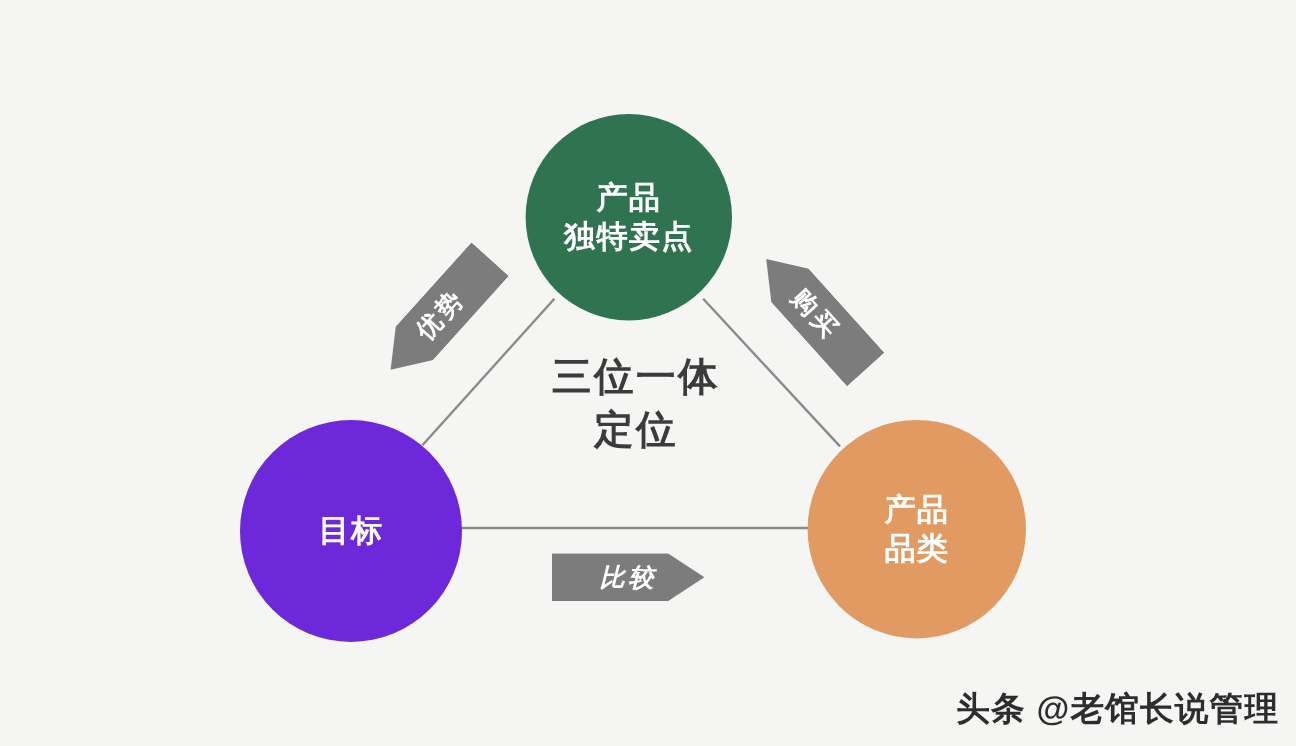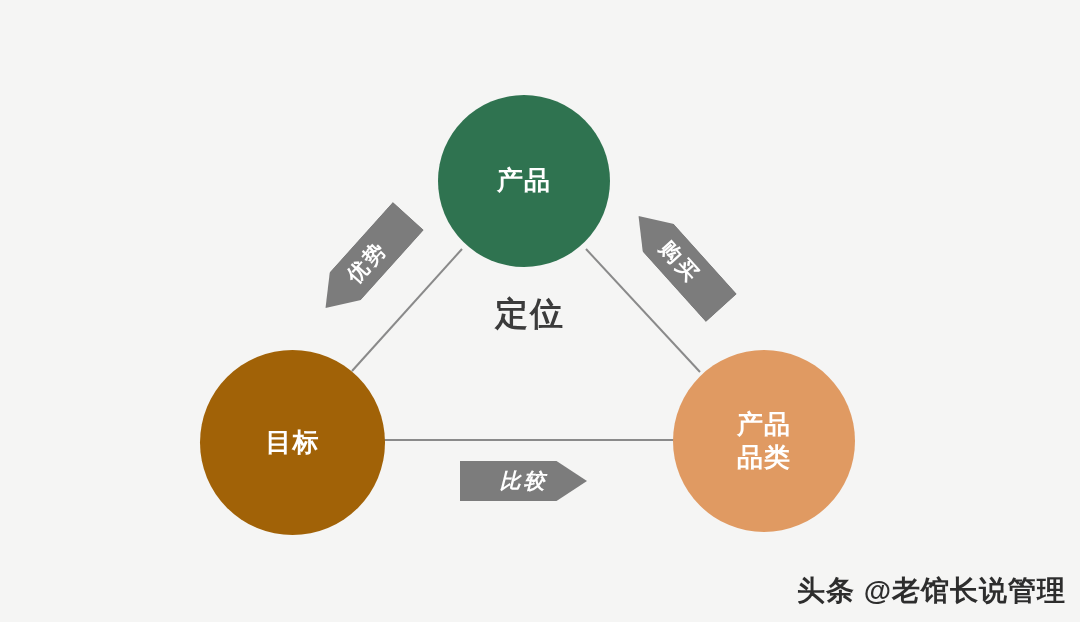--- a/index.html
+++ b/index.html
@@ -58,21 +58,21 @@
     width: 172px;
     height: 172px;
     background: #2f7350;
     font-size: 26px;
   }
   #node-consumer {
     left: 200px;
     top: 350px;
     width: 185px;
     height: 185px;
-    background: #a16207;
+    background: #6d28d9;
     font-size: 26px;
   }
   #node-category {
     left: 673px;
     top: 350px;
     width: 182px;
     height: 182px;
     background: #e09a62;
     font-size: 26px;
   }
@@ -168,32 +168,34 @@
 <div id="stage">
 
   <svg id="connectors" viewBox="0 0 1080 622" width="1080" height="622" aria-hidden="true">
     <line x1="462" y1="249" x2="352" y2="371" stroke="#8a8a8a" stroke-width="2"></line>
     <line x1="586" y1="249" x2="700" y2="372" stroke="#8a8a8a" stroke-width="2"></line>
     <line x1="380" y1="440" x2="676" y2="440" stroke="#8a8a8a" stroke-width="2"></line>
   </svg>
 
   <div id="node-usp" class="node">
     <span class="line">产品</span>
+    <span class="line">独特卖点</span>
   </div>
 
   <div id="node-consumer" class="node">
     <span class="line">目标</span>
   </div>
 
   <div id="node-category" class="node">
     <span class="line">产品</span>
     <span class="line">品类</span>
   </div>
 
   <div id="center-label">
+    <span class="line">三位一体</span>
     <span class="line">定位</span>
   </div>
 
   <div id="banner-advantage" class="banner">
     <span class="banner-text">优势</span>
   </div>
 
   <div id="banner-purchase" class="banner">
     <span class="banner-text">购买</span>
   </div>

